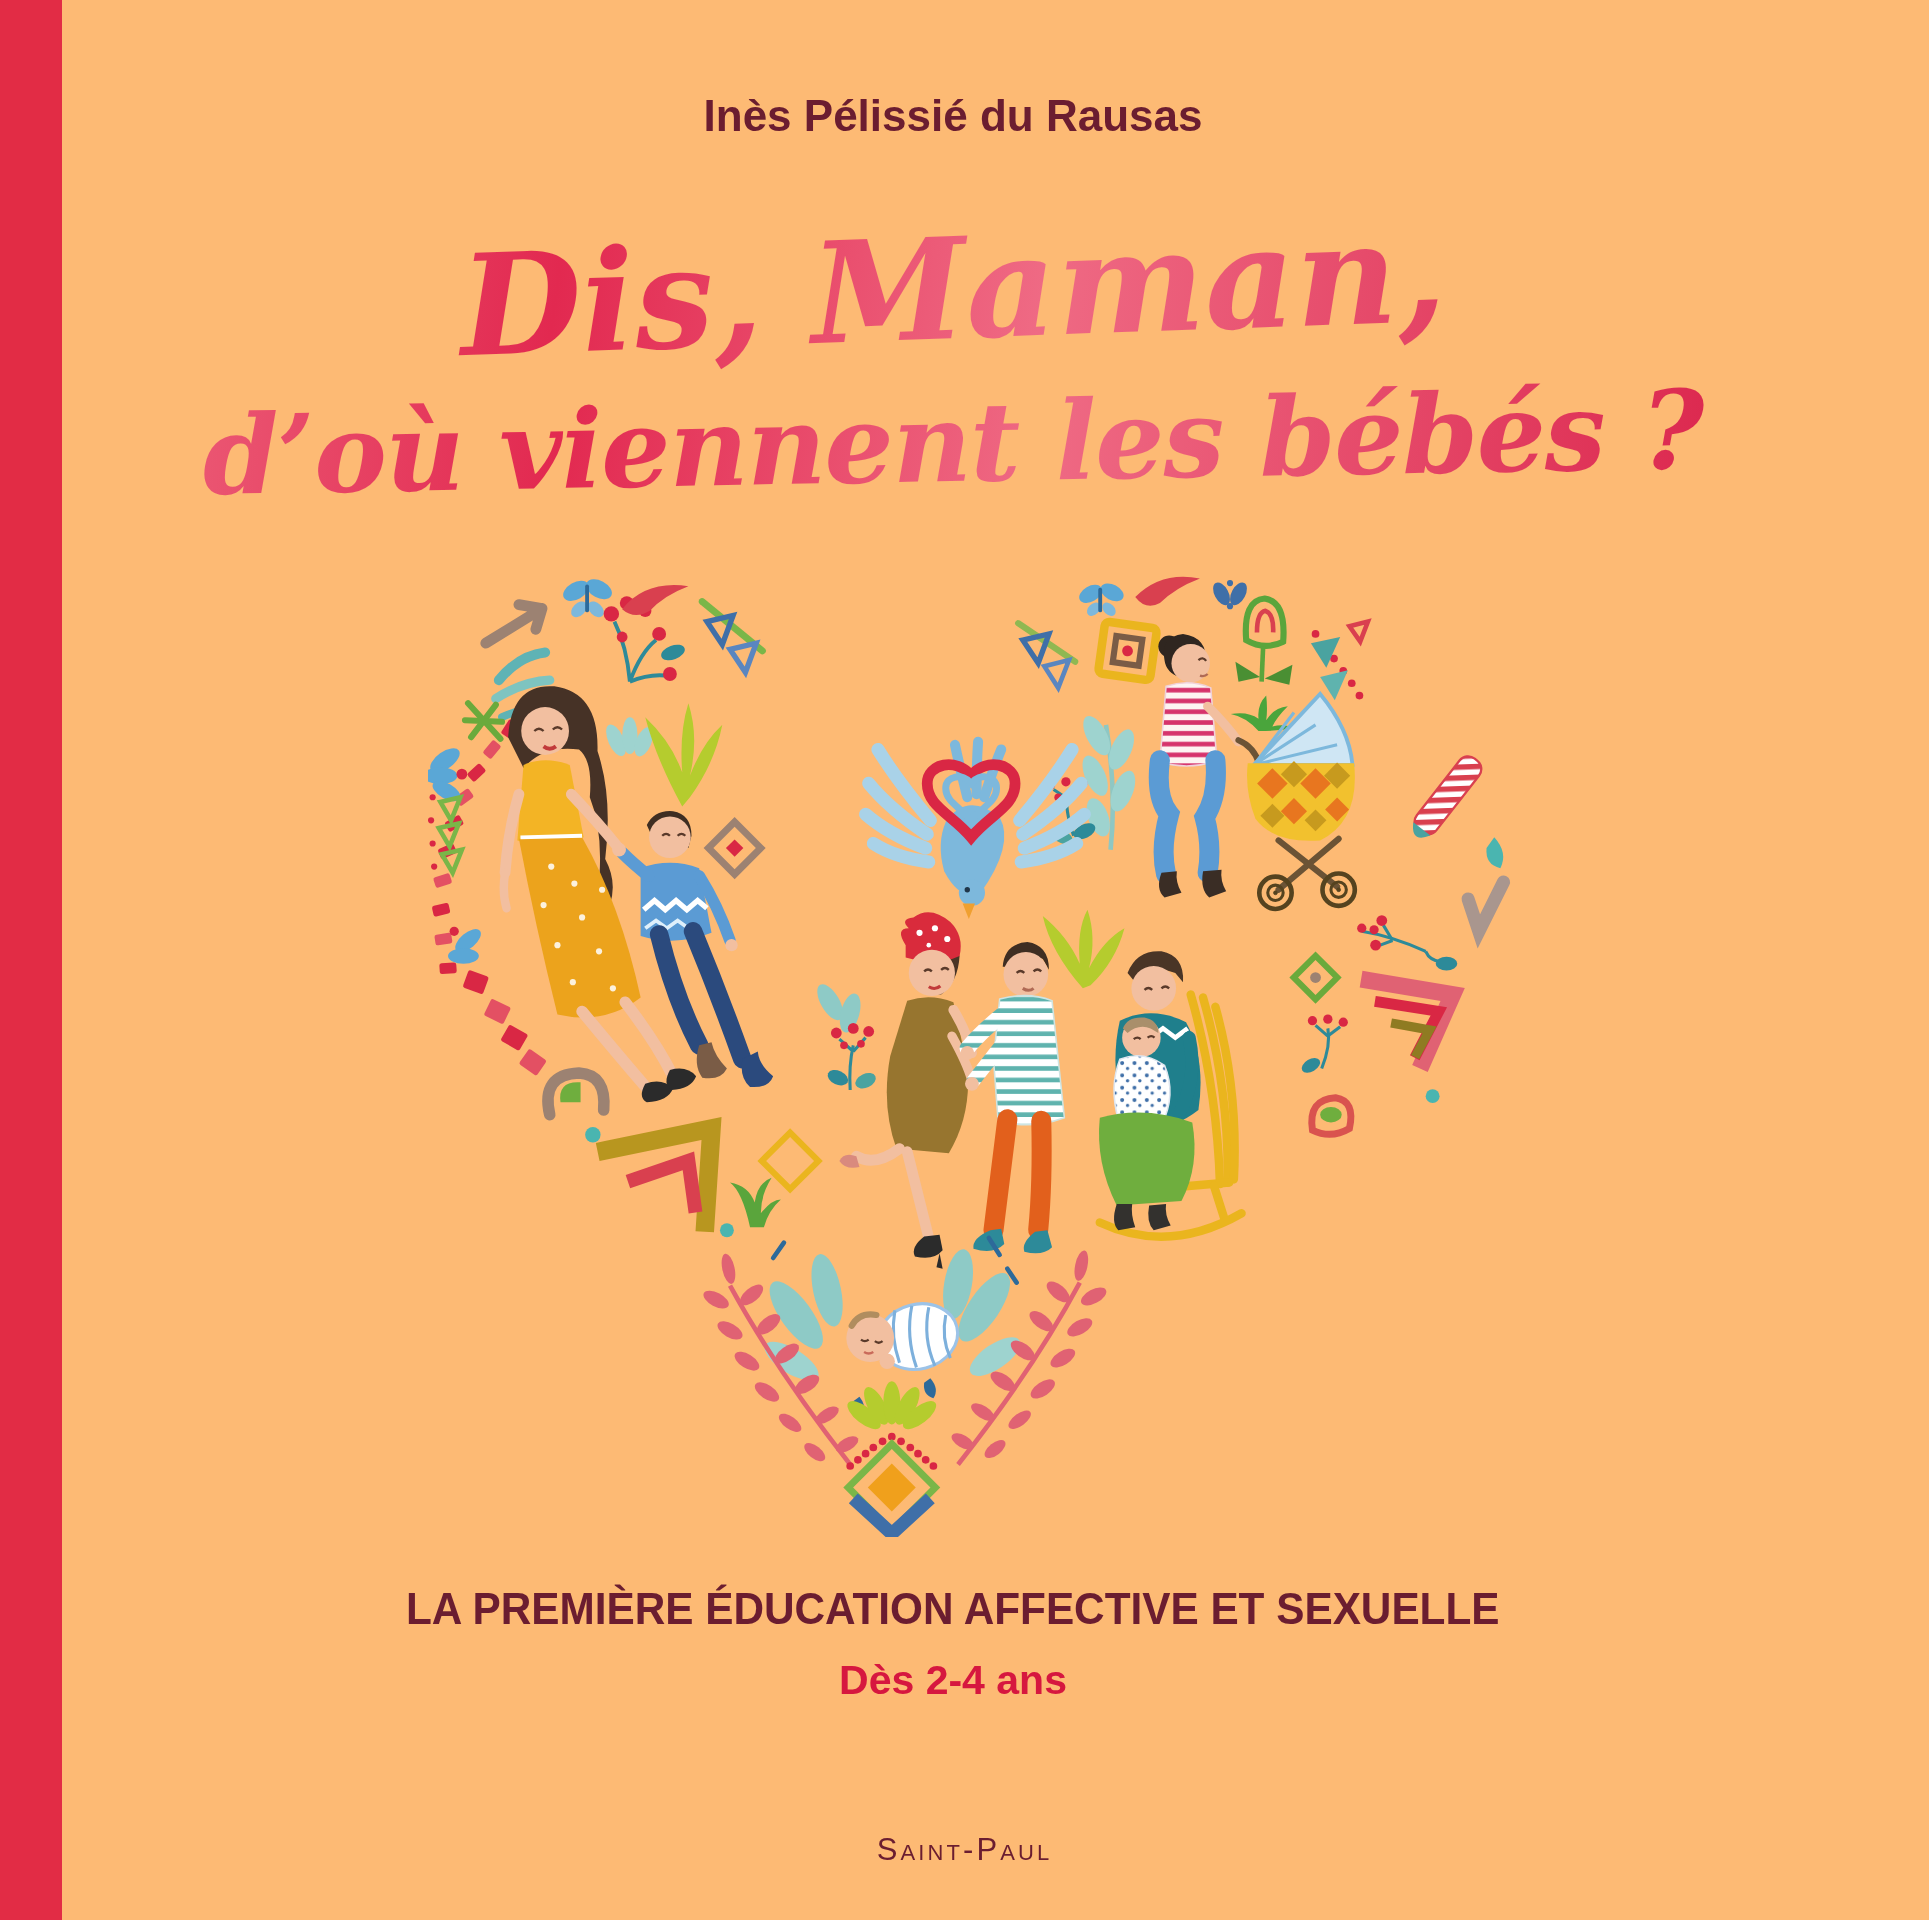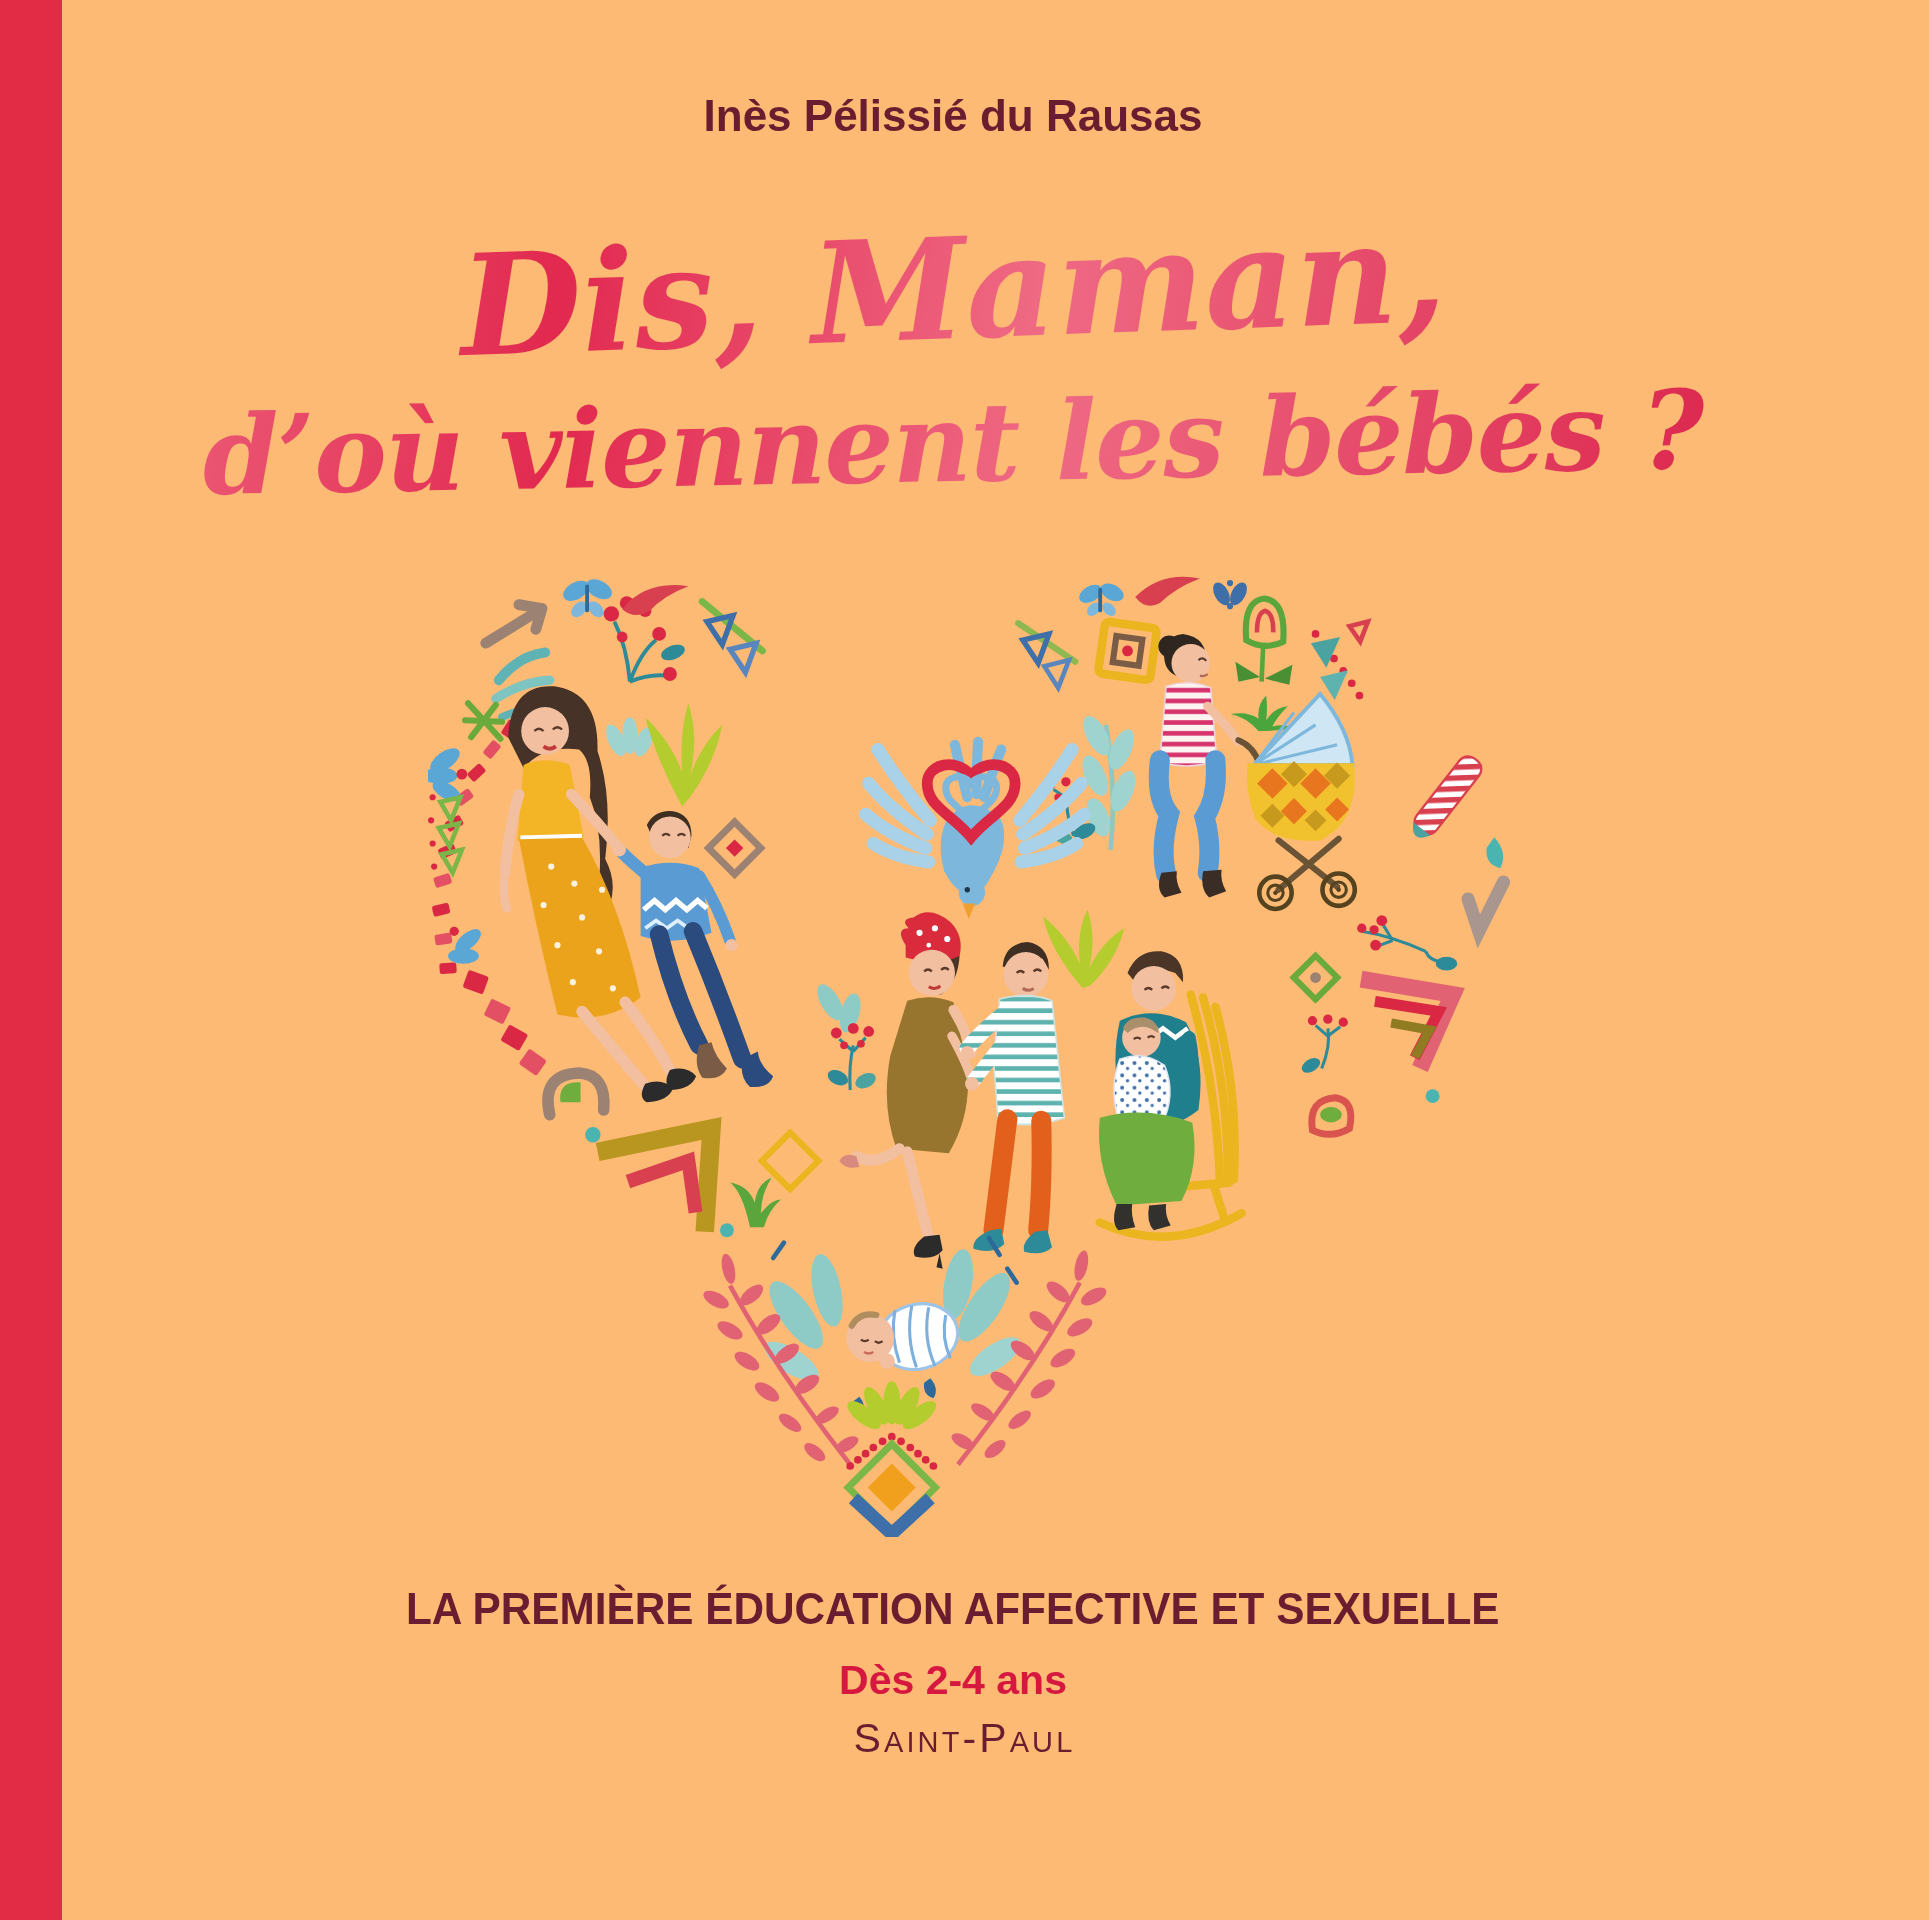--- a/index.html
+++ b/index.html
@@ -14,21 +14,21 @@
     .title-line{
       background:linear-gradient(100deg,#ee6880 0%,#e22950 28%,#ef6a84 55%,#d81b44 100%);
       -webkit-background-clip:text;background-clip:text;color:transparent;}
   }
   #title1{top:207px;font-size:140px;transform:rotate(-2deg);}
   #title2{top:379px;font-size:109px;transform:rotate(-1deg);letter-spacing:-1.5px;}
   #heart-art{position:absolute;left:428px;top:566px;width:1094px;height:971px;}
   #subtitle{top:1583px;font-size:45px;font-weight:700;color:#6b1d30;}
   #subtitle span{display:inline-block;transform:scaleX(0.94);white-space:nowrap;}
   #age{top:1657px;font-size:41px;font-weight:700;color:#d6173f;}
-  #publisher{top:1715px;font-size:41px;font-variant:small-caps;letter-spacing:3.1px;color:#6b1d30;padding-left:23px;}
+  #publisher{top:1832px;font-size:31px;font-variant:small-caps;letter-spacing:3.1px;color:#6b1d30;padding-left:23px;}
   svg{display:block;}
 </style>
 </head>
 <body>
 
 <div id="cover">
   <div id="spine"></div>
 
   <div id="author" class="textzone">Inès Pélissié du Rausas</div>
   <div id="title1" class="textzone title-line">Dis, Maman,</div>

